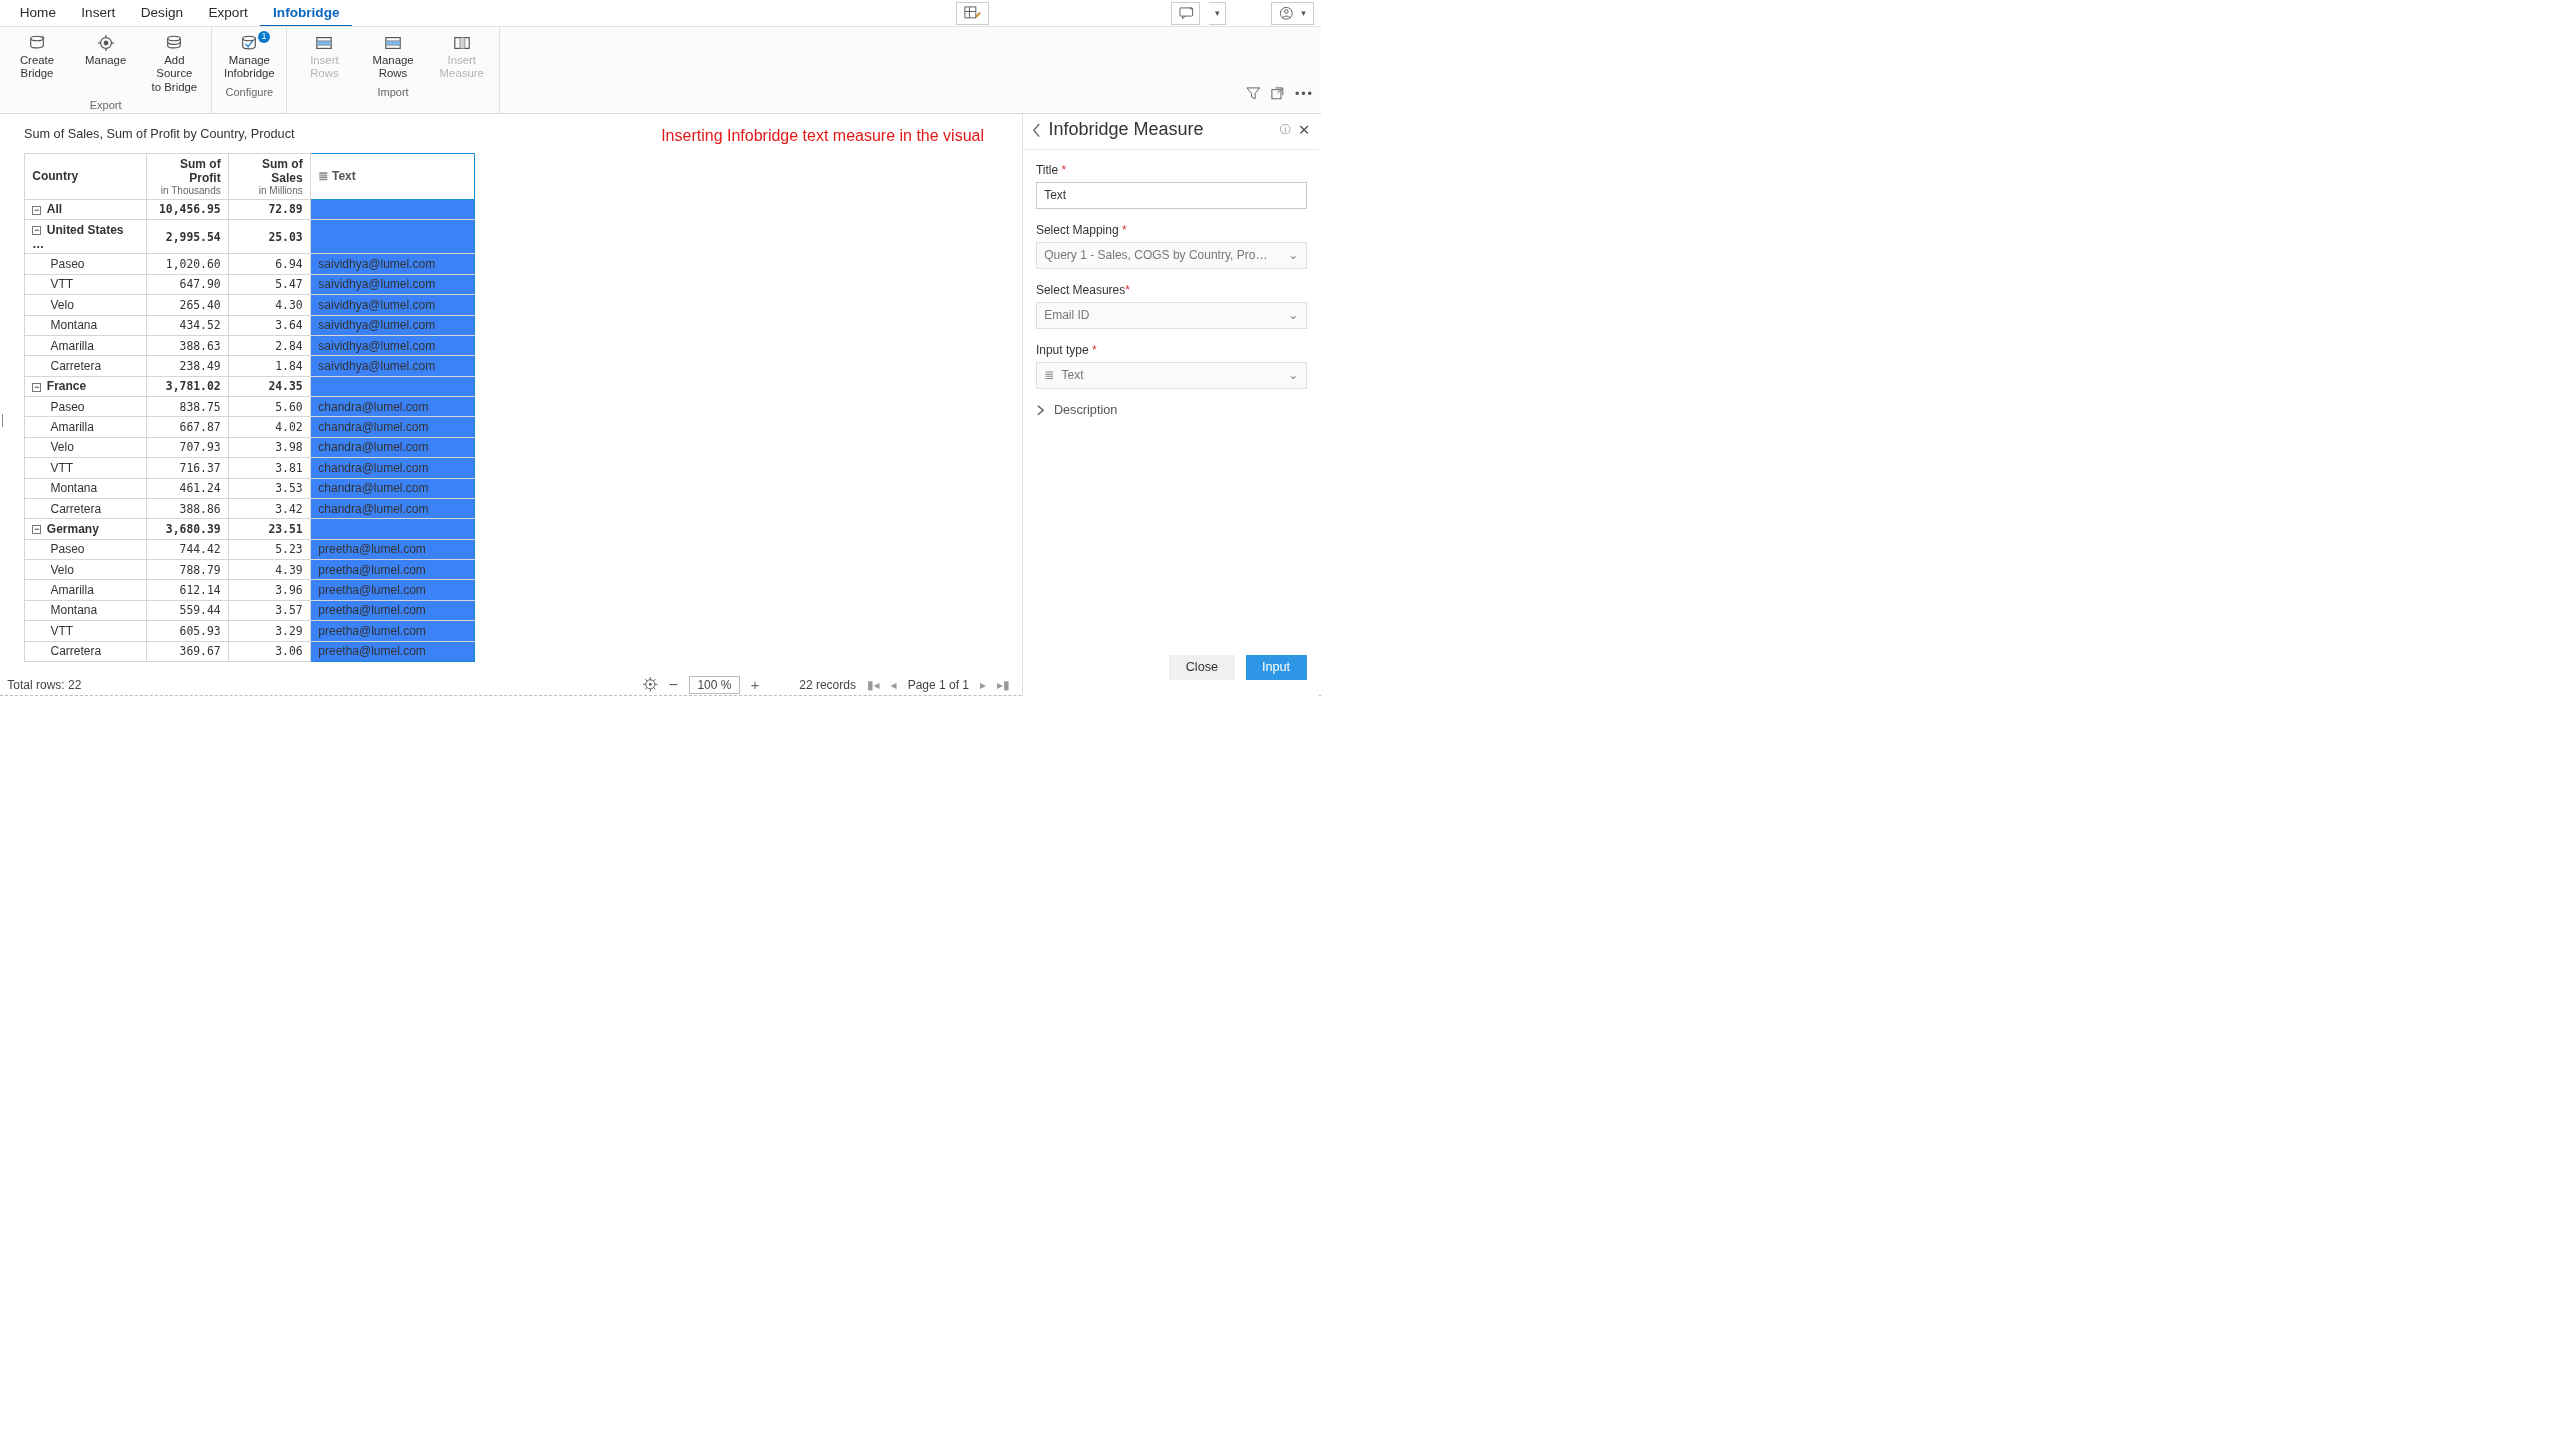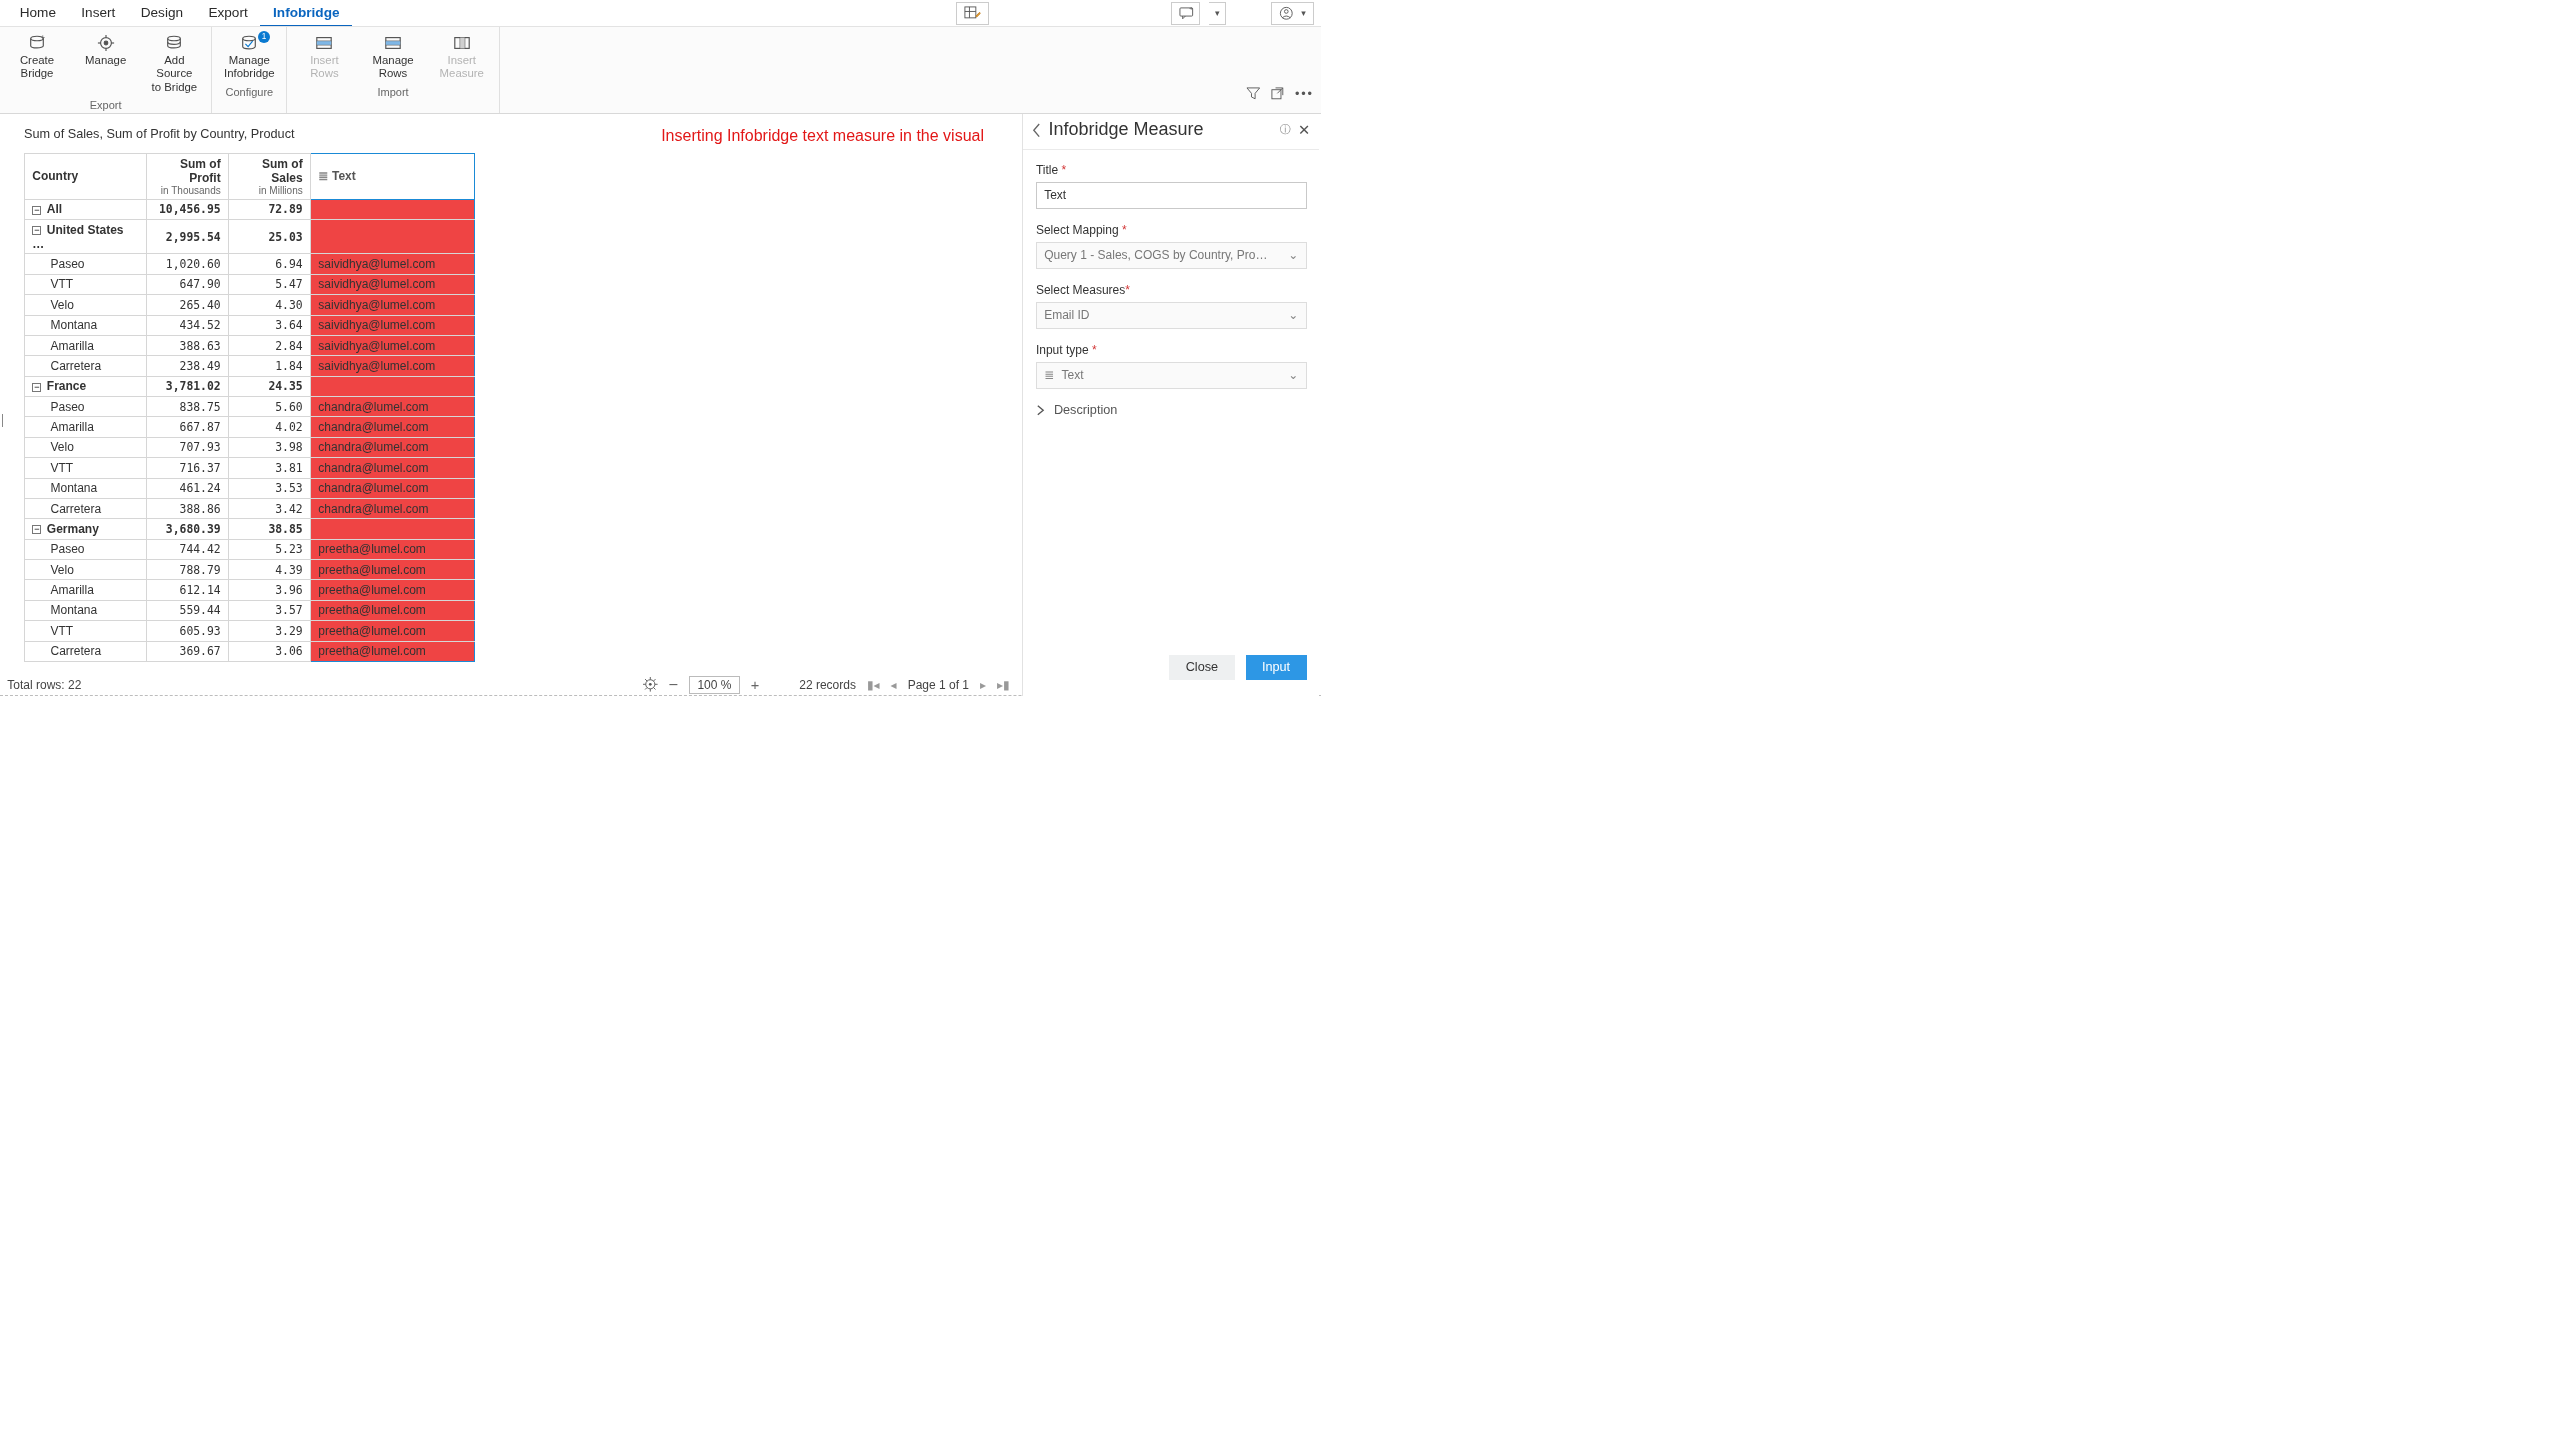--- a/index.html
+++ b/index.html
@@ -35,21 +35,21 @@
 table.grid th, table.grid td{ border:0.9px solid #d6d6d6; padding:2.7px 7.3px; }
 table.grid th{ background:#fff; font-weight:600; min-height:36px; }
 table.grid th.num{ text-align:right;}
 table.grid th.num .sub{ font-weight:400; font-size:10px; color:#666; display:block;}
 th.col-country{ width:122px; text-align:left; padding:12.7px 7.3px;}
 th.col-profit, th.col-sales{ width:82px;}
 th.col-text{ width:164px; background:#e9f3fb; border:1.4px solid #1a8ad6 !important; text-align:left; font-weight:500; color:#555;}
 th.col-text .hicon{ margin-right:3.6px; color:#888;}
 td.country{ text-align:left;}
 td.num{ text-align:right; font-variant-numeric: tabular-nums; font-family: Consolas, monospace; font-size:11.4px;}
-td.txt{ text-align:left; background:#ef4444; border-left:1.4px solid #1a8ad6 !important; border-right:1.4px solid #1a8ad6 !important; font-feature-settings:"tnum";}
+td.txt{ text-align:left; background:#3b82f6; border-left:1.4px solid #1a8ad6 !important; border-right:1.4px solid #1a8ad6 !important; font-feature-settings:"tnum";}
 tr.bold td{ font-weight:700;}
 tr.sub td.country{ padding-left:25.5px;}
 .expander{ display:inline-block; width:9px; height:9px; border:0.9px solid #777; margin-right:5.5px; line-height:7.3px; text-align:center; font-size:9px; vertical-align:middle; color:#555;}
 
 
 .footer{ position:absolute; left:0; right:304px; bottom:1.8px; display:flex; align-items:center; font-size:12px; color:#444; padding:0 7.3px; border-top:0.9px dotted transparent; gap:9px;}
 .footer .right{ margin-left:auto; display:flex; align-items:center; gap:11px;}
 .footer .zoombox{ border:0.9px solid #bbb; padding:0.9px 7.3px; min-width:49px; text-align:center;}
 .footer .pg-ctrl{ cursor:pointer; color:#999;}
 .dotline{ position:absolute; left:0; right:0; bottom:0; border-top:1.8px dashed #bdbdbd; }
@@ -331,21 +331,21 @@
         </tr>
         <tr class="sub">
           <td class="country">Carretera</td>
           <td class="num">388.86</td>
           <td class="num">3.42</td>
           <td class="txt">chandra@lumel.com</td>
         </tr>
         <tr class="bold">
           <td class="country"><span class="expander">−</span>Germany</td>
           <td class="num">3,680.39</td>
-          <td class="num">38.85</td>
+          <td class="num">23.51</td>
           <td class="txt"></td>
         </tr>
         <tr class="sub">
           <td class="country">Paseo</td>
           <td class="num">744.42</td>
           <td class="num">5.23</td>
           <td class="txt">preetha@lumel.com</td>
         </tr>
         <tr class="sub">
           <td class="country">Velo</td>

